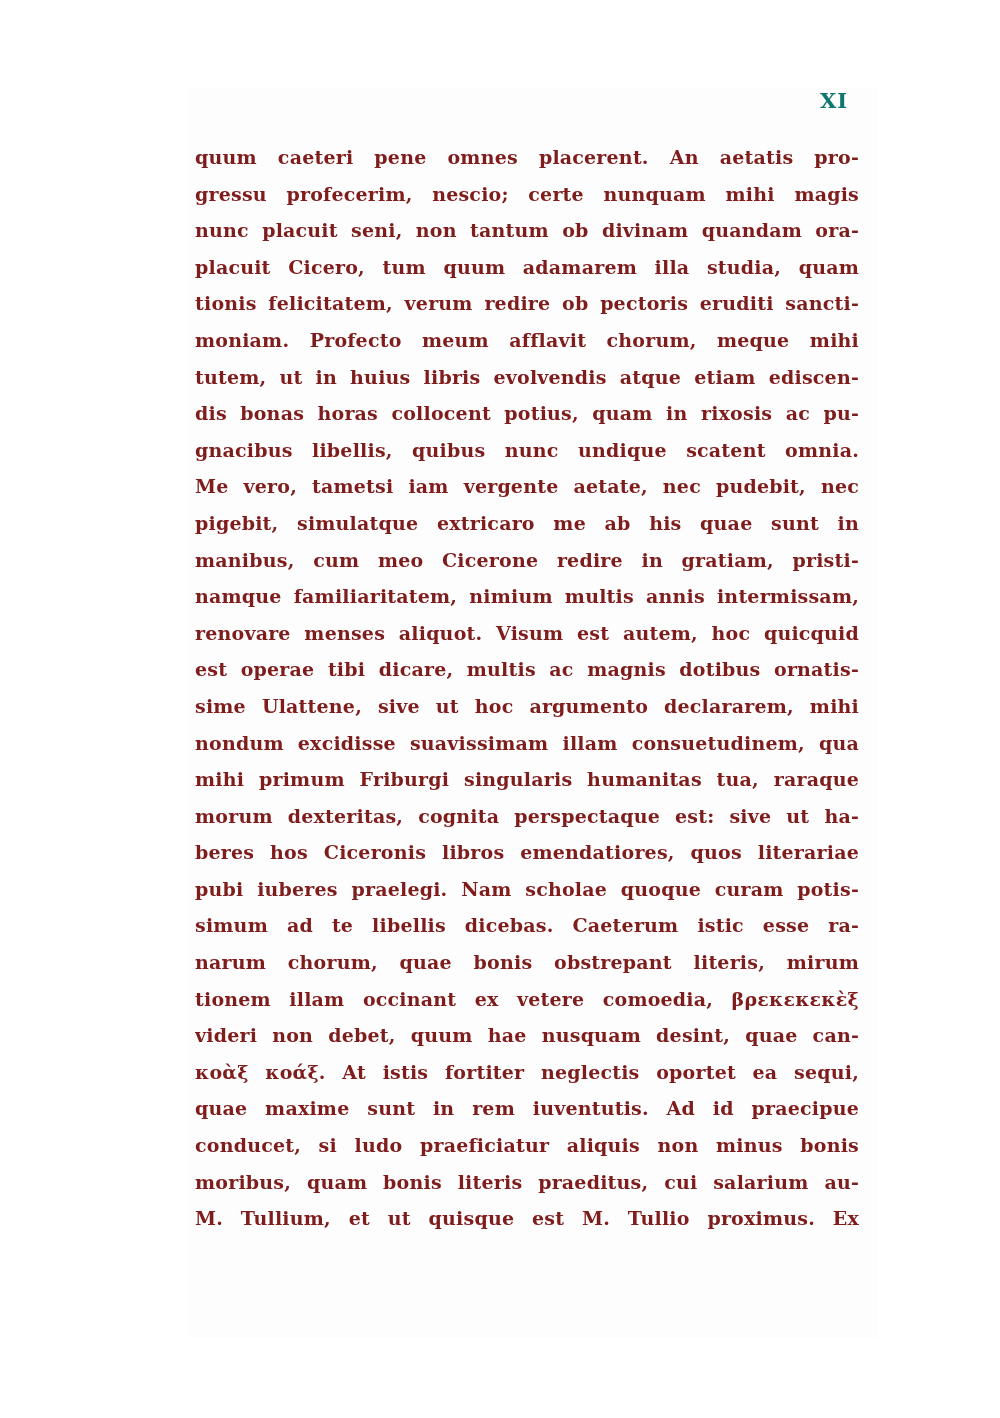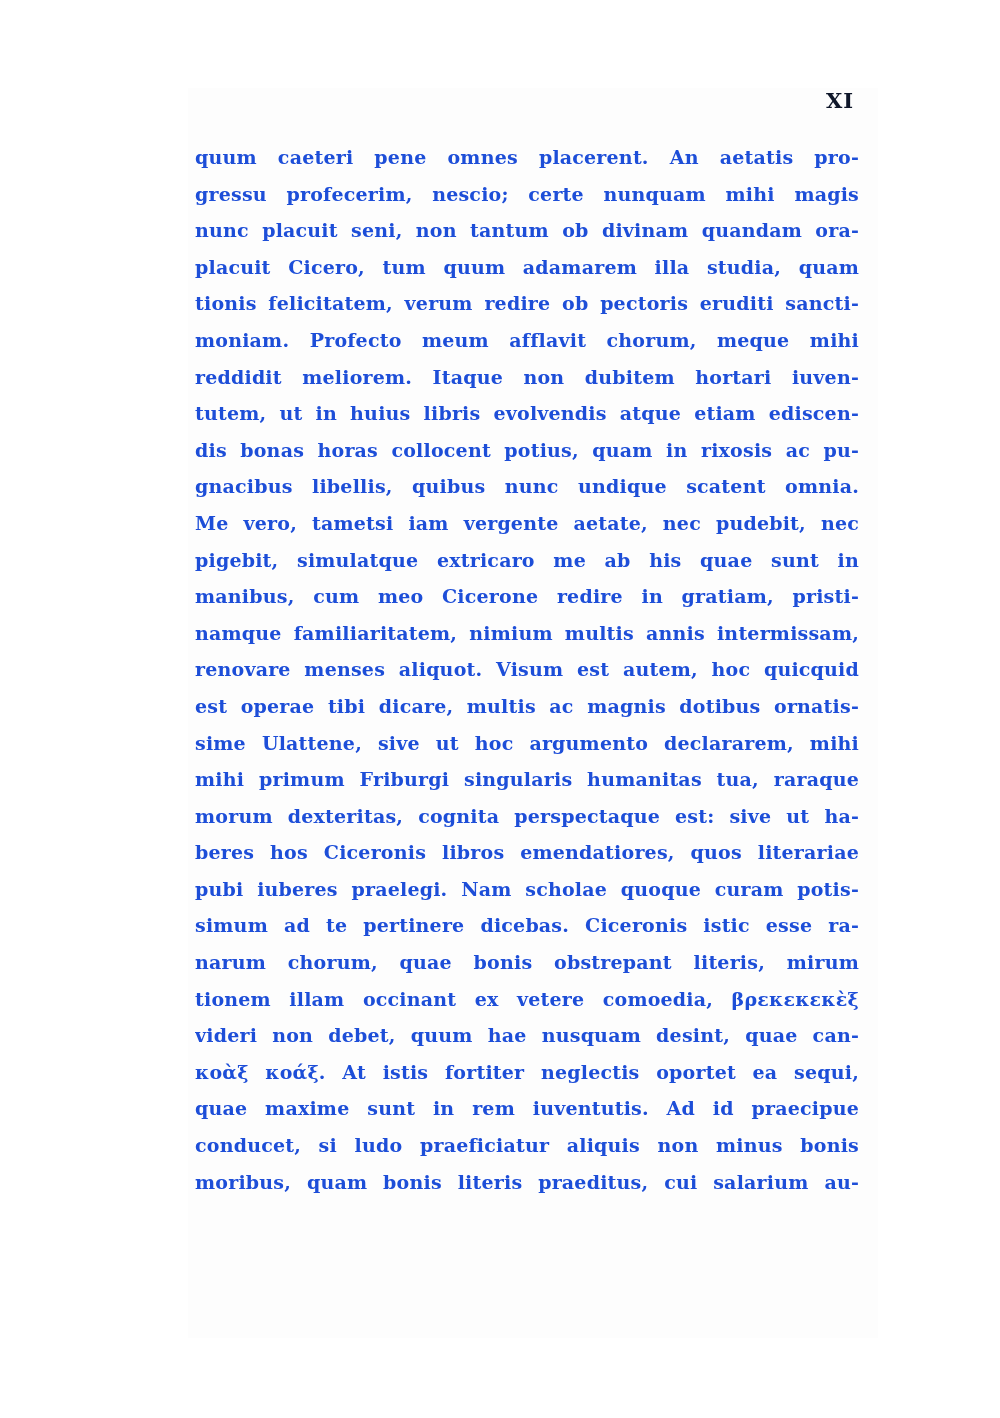--- a/index.html
+++ b/index.html
@@ -26,41 +26,41 @@
       top: 88px;
       width: 690px;
       height: 1250px;
       background: #fdfdfd;
     }
     .page-number {
       position: absolute;
       top: 88px;
       left: 820px;
       width: 40px;
-      text-align: center;
+      text-align: left;
       font-family: "DejaVu Serif", serif;
       font-weight: bold;
       font-size: 21px;
-      color: #0f172a;
+      color: #0f766e;
       letter-spacing: 1px;
     }
     .body-text {
       position: absolute;
       left: 195px;
       top: 139px;
       width: 664px;
     }
     .line {
       display: block;
       height: 36.6px;
       line-height: 36.6px;
       font-family: "DejaVu Serif", serif;
       font-weight: bold;
       font-size: 19px;
-      color: #1d4ed8;
+      color: #7f1d1d;
       text-align: justify;
       text-align-last: justify;
       white-space: nowrap;
       overflow: hidden;
       letter-spacing: 0.2px;
     }
     .line.last {
       text-align-last: justify;
     }
   </style>
@@ -72,37 +72,38 @@
 
   <div class="page-number">XI</div>
 
   <div class="body-text">
     <span class="line">quum caeteri pene omnes placerent. An aetatis pro-</span>
     <span class="line">gressu profecerim, nescio; certe nunquam mihi magis</span>
     <span class="line">nunc placuit seni, non tantum ob divinam quandam ora-</span>
     <span class="line">placuit Cicero, tum quum adamarem illa studia, quam</span>
     <span class="line">tionis felicitatem, verum redire ob pectoris eruditi sancti-</span>
     <span class="line">moniam. Profecto meum afflavit chorum, meque mihi</span>
-    <span class="line">reddidit meliorem. Itaque non dubitem hortari iuven-</span>
     <span class="line">tutem, ut in huius libris evolvendis atque etiam ediscen-</span>
     <span class="line">dis bonas horas collocent potius, quam in rixosis ac pu-</span>
     <span class="line">gnacibus libellis, quibus nunc undique scatent omnia.</span>
     <span class="line">Me vero, tametsi iam vergente aetate, nec pudebit, nec</span>
     <span class="line">pigebit, simulatque extricaro me ab his quae sunt in</span>
     <span class="line">manibus, cum meo Cicerone redire in gratiam, pristi-</span>
     <span class="line">namque familiaritatem, nimium multis annis intermissam,</span>
     <span class="line">renovare menses aliquot. Visum est autem, hoc quicquid</span>
     <span class="line">est operae tibi dicare, multis ac magnis dotibus ornatis-</span>
     <span class="line">sime Ulattene, sive ut hoc argumento declararem, mihi</span>
+    <span class="line">nondum excidisse suavissimam illam consuetudinem, qua</span>
     <span class="line">mihi primum Friburgi singularis humanitas tua, raraque</span>
     <span class="line">morum dexteritas, cognita perspectaque est: sive ut ha-</span>
     <span class="line">beres hos Ciceronis libros emendatiores, quos literariae</span>
     <span class="line">pubi iuberes praelegi. Nam scholae quoque curam potis-</span>
-    <span class="line">simum ad te pertinere dicebas. Ciceronis istic esse ra-</span>
+    <span class="line">simum ad te libellis dicebas. Caeterum istic esse ra-</span>
     <span class="line">narum chorum, quae bonis obstrepant literis, mirum</span>
     <span class="line">tionem illam occinant ex vetere comoedia, βρεκεκεκὲξ</span>
     <span class="line">videri non debet, quum hae nusquam desint, quae can-</span>
     <span class="line">κοὰξ κοάξ. At istis fortiter neglectis oportet ea sequi,</span>
     <span class="line">quae maxime sunt in rem iuventutis. Ad id praecipue</span>
     <span class="line">conducet, si ludo praeficiatur aliquis non minus bonis</span>
     <span class="line">moribus, quam bonis literis praeditus, cui salarium au-</span>
+    <span class="line last">M. Tullium, et ut quisque est M. Tullio proximus. Ex</span>
   </div>
 </div>
 
 </body></html>

